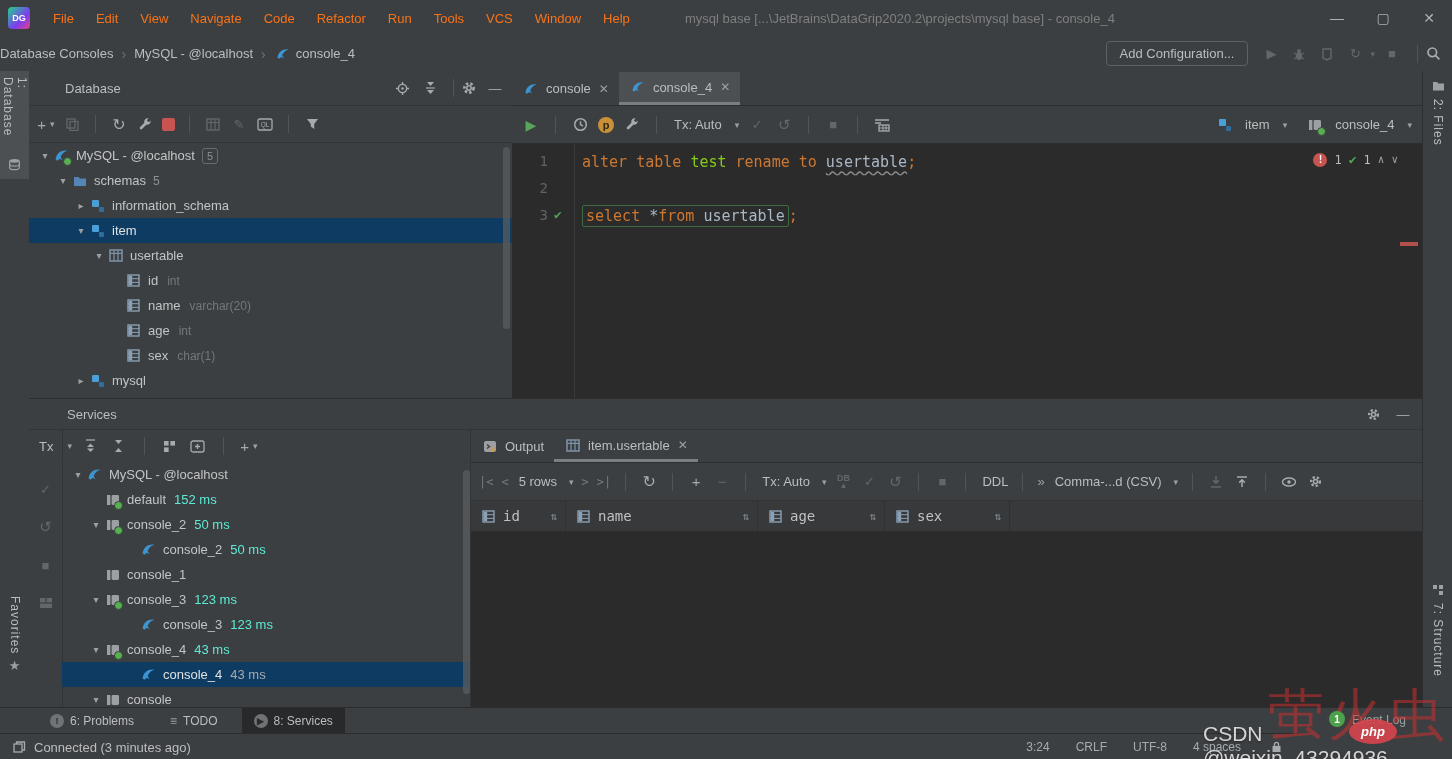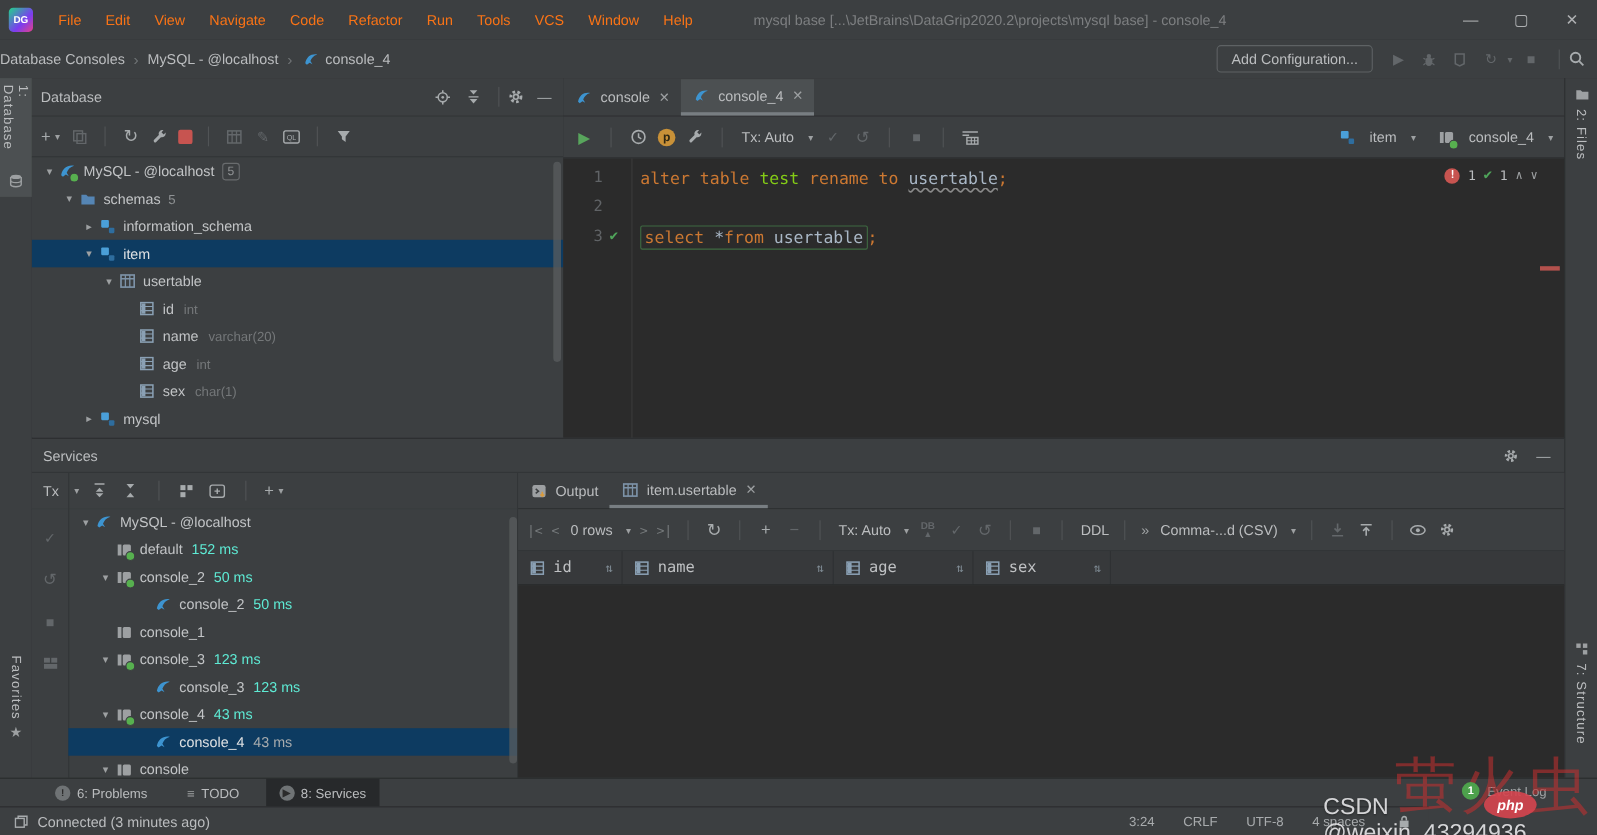--- a/index.html
+++ b/index.html
@@ -24,21 +24,21 @@
   
   .strip{background:#3c3f41;}
   #lstrip{left:0;top:71px;width:29px;height:636px;border-right:1px solid #2c2e30;}
   #rstrip{left:1422px;top:71px;width:30px;height:636px;border-left:1px solid #2c2e30;}
   .vtab{display:flex;flex-direction:column;align-items:center;gap:4px;padding:6px 0;}
   .vtext{writing-mode:vertical-rl;font-size:12px;color:#bbbdbf;letter-spacing:1px;}
   .vactive{background:#4c5052;}
   
   #dbpanel{left:29px;top:71px;width:483px;height:327px;background:#3c3f41;}
   .phead{height:34px;display:flex;align-items:center;padding:0 8px;border-bottom:1px solid #323537;}
-  .ptitle{flex:1;color:#bbbdbf;}
+  .ptitle{flex:1;color:#bbbdbf;margin-left:28px;}
   .ptool{height:36px;display:flex;align-items:center;padding:0 8px;border-bottom:1px solid #323537;gap:8px;}
   .trow{display:flex;align-items:center;height:25px;white-space:nowrap;cursor:default;}
   .chev{width:16px;text-align:center;color:#9da0a2;font-size:10px;flex:0 0 auto;}
   .ticon{width:17px;height:16px;margin-right:6px;display:inline-flex;align-items:center;justify-content:center;position:relative;flex:0 0 auto;}
   .tlabel{color:#c2c4c6;}
   .sel{background:#0d3b61;}
   .badge-box{margin-left:7px;border:1px solid #696c6e;border-radius:3px;padding:0 4px;font-size:11px;color:#8f9294;line-height:14px;}
   .badge{margin-left:7px;font-size:12px;color:#8f9294;}
   .ttype{margin-left:9px;color:#747779;font-size:12px;}
   .ttime{margin-left:8px;color:#5eead4;}
@@ -650,21 +650,21 @@
               </svg>
             </span>
           <span>item.usertable</span>
           <span class="closex">✕</span>
         </div>
       </div>
 
       <div class="gtoolbar">
         <span class="navg">|&lt;</span>
         <span class="navg">&lt;</span>
-        <span class="ddtext">0 rows</span>
+        <span class="ddtext">5 rows</span>
           <span class="ddarrow">▾</span>
         <span class="navg">&gt;</span>
         <span class="navg">&gt;|</span>
         <span class="sep"></span>
         <span class="ic" style="font-size:16px">↻</span>
         <span class="sep"></span>
         <span class="ic" style="font-size:15px">+</span>
         <span class="ic dis" style="font-size:15px">−</span>
         <span class="sep"></span>
         <span class="ddtext">Tx: Auto</span>

